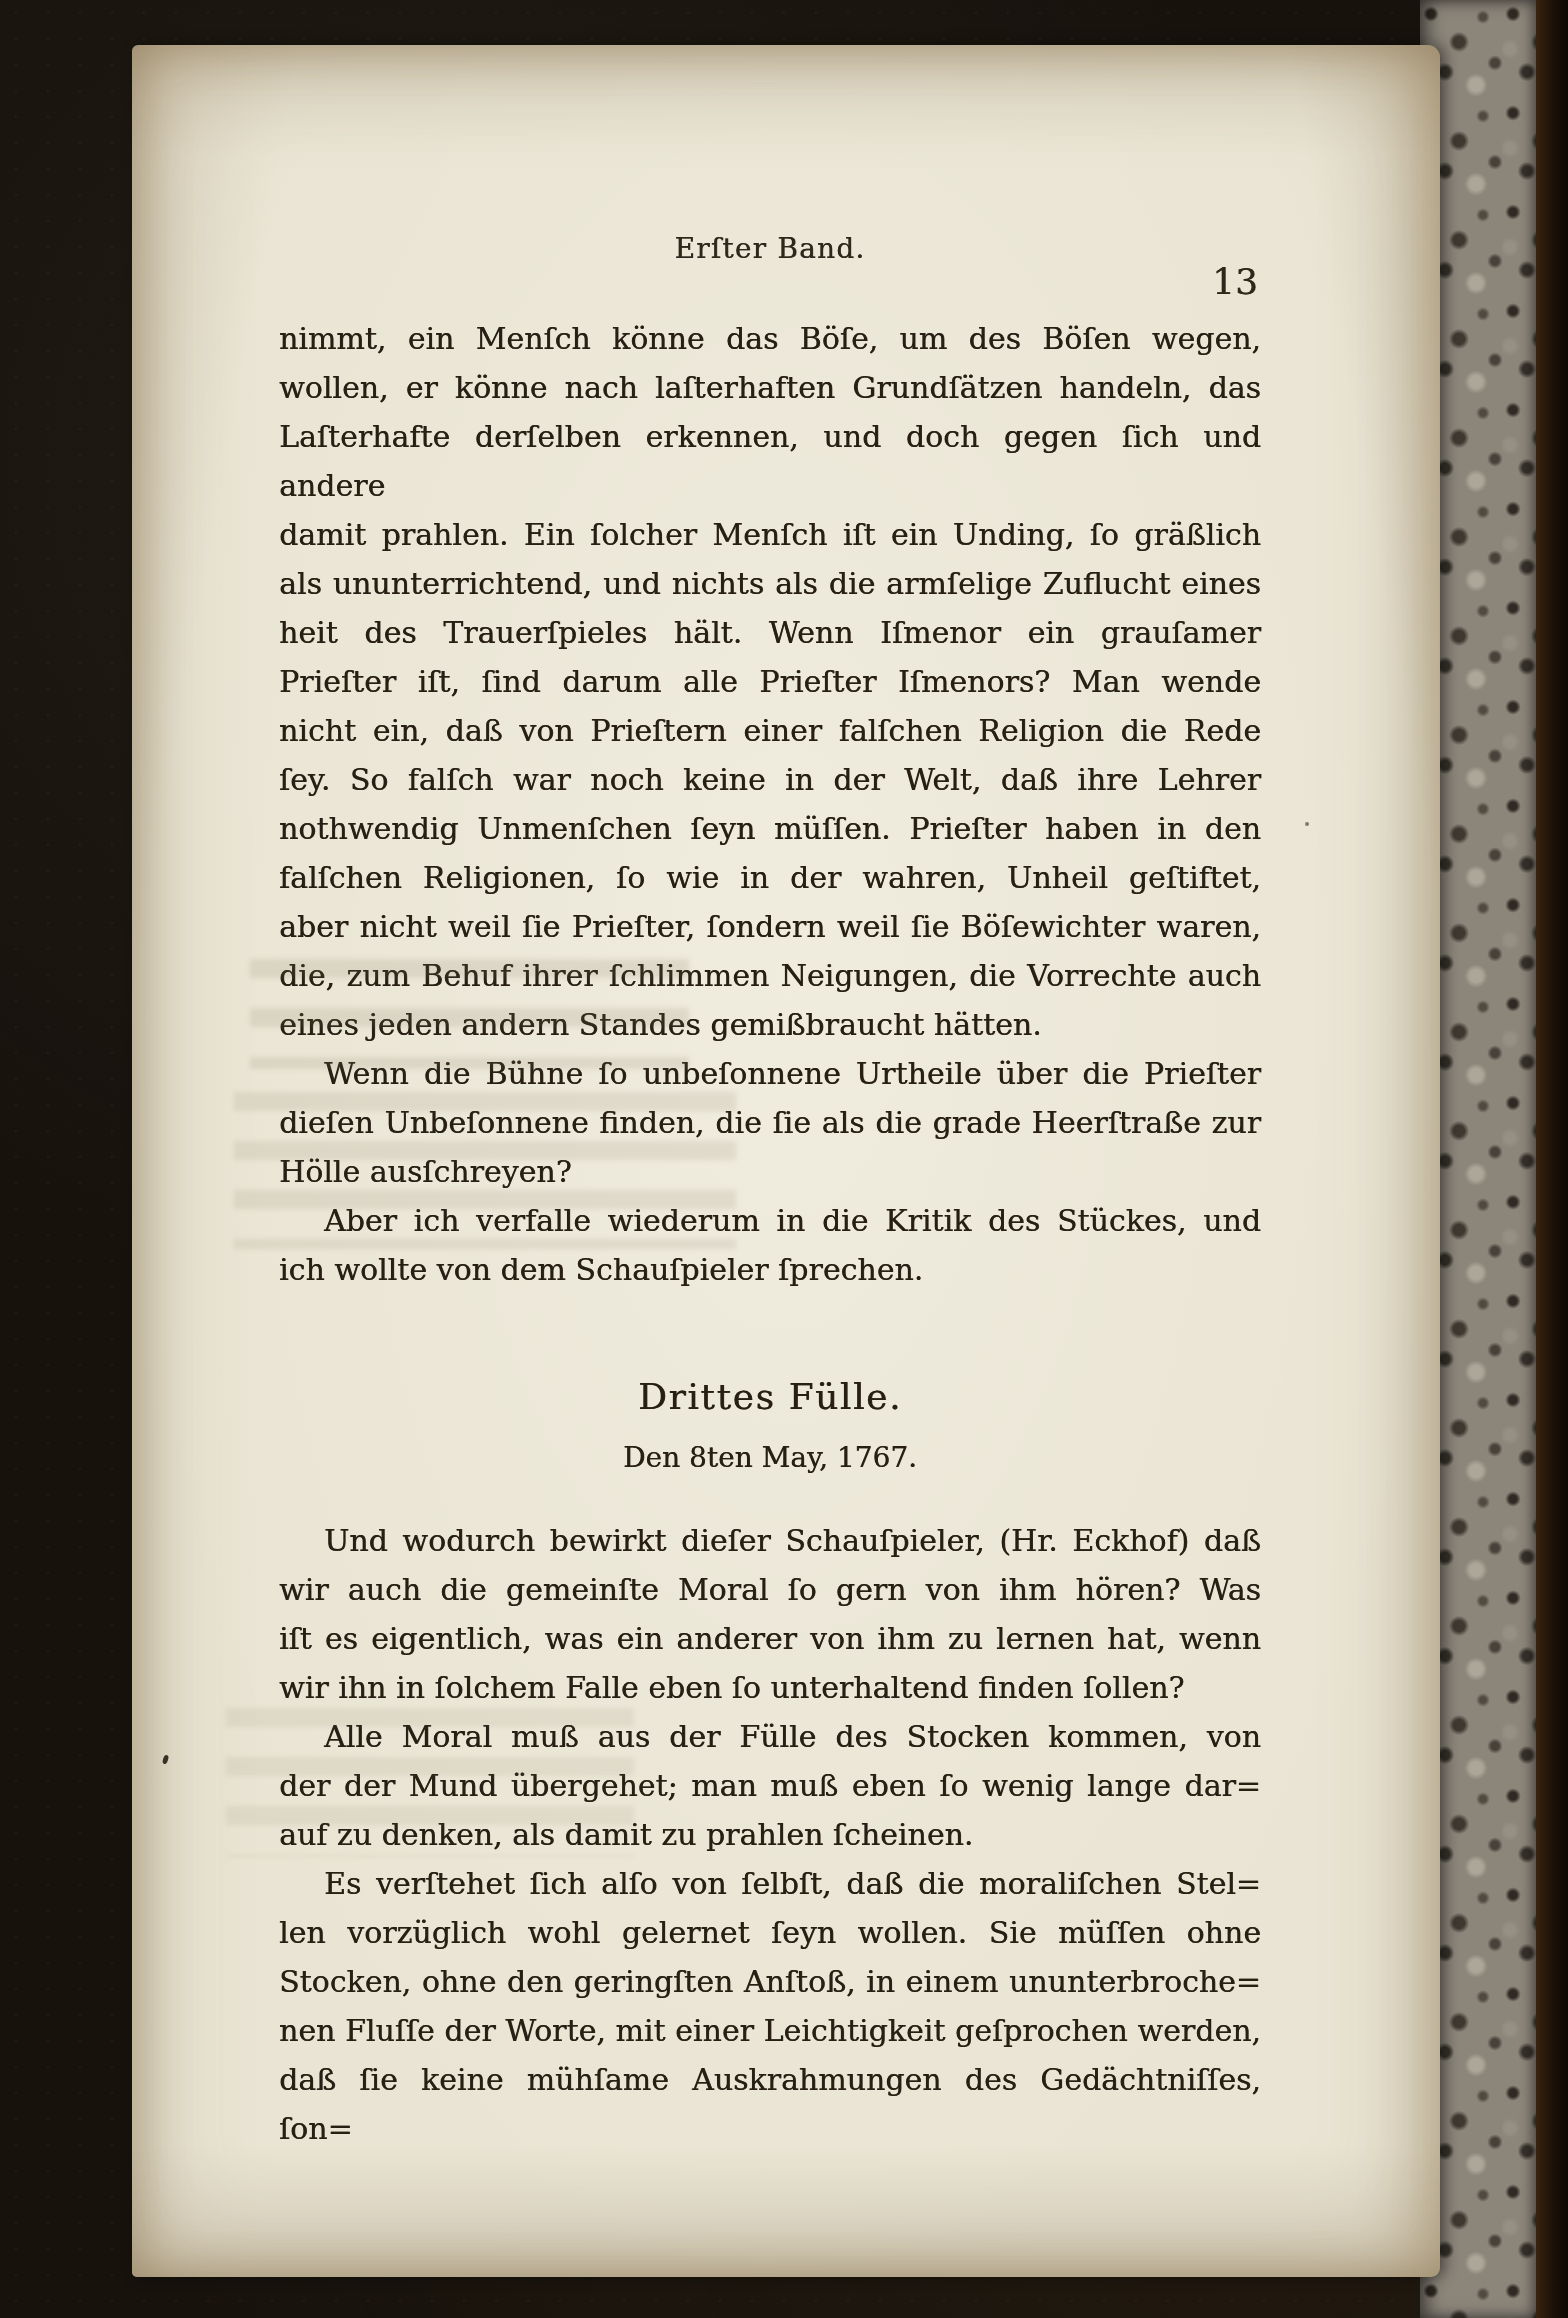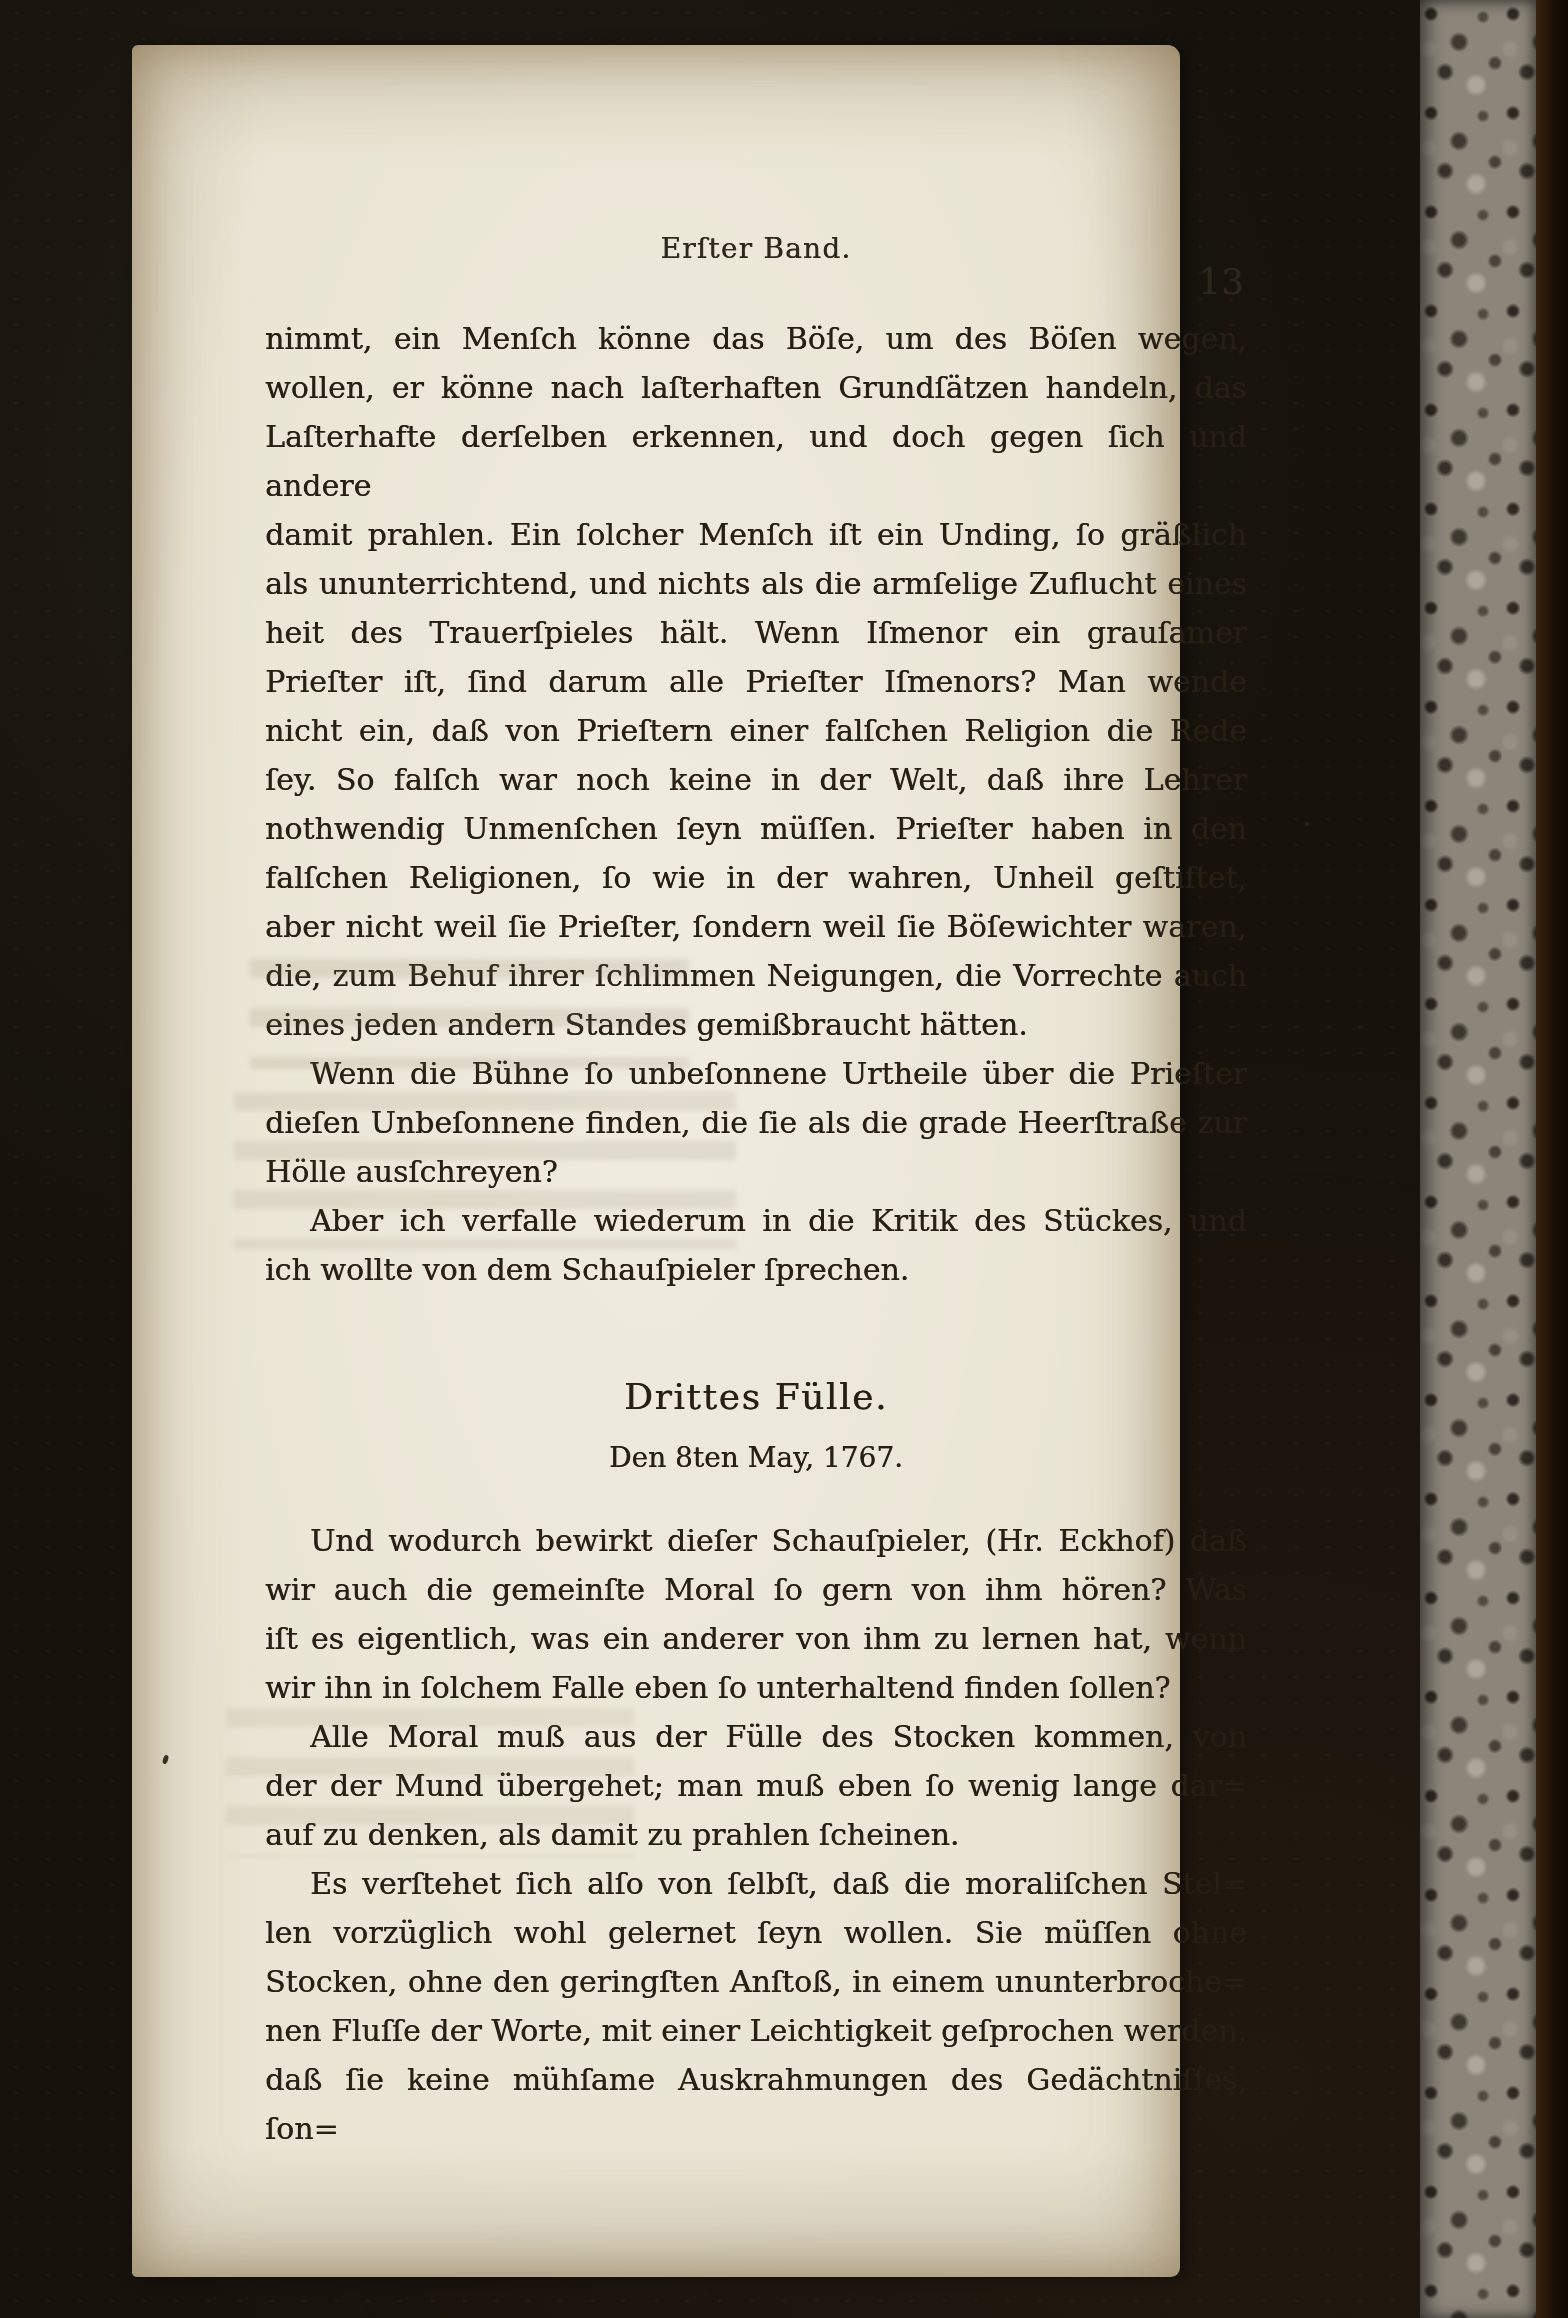--- a/index.html
+++ b/index.html
@@ -30,33 +30,34 @@
     box-shadow: inset 7.8px 0 17px rgba(0,0,0,0.50), inset -4.7px 0 11px rgba(0,0,0,0.35);
   }
   
   .spine-right {
     position:absolute; top:0; bottom:0; right:0; width:33px;
     background:linear-gradient(to right,#38230f,#1b1007 55%,#0c0602);
   }
 
   
   .page {
-    position:absolute; left:132px; top:45px; width:1048px; height:2232px;
+    position:absolute; left:132px; top:45px; width:1294px; height:2232px;
     background-color:#e9e4d3;
     background-image:
       linear-gradient(100deg, rgba(125,95,55,0.12), rgba(0,0,0,0) 10%),
       linear-gradient(260deg, rgba(115,88,50,0.16), rgba(0,0,0,0) 9%),
       linear-gradient(to bottom, rgba(120,95,55,0.10), rgba(0,0,0,0) 5%, rgba(0,0,0,0) 94%, rgba(115,90,55,0.14)),
       radial-gradient(ellipse at 50% 42%, rgba(255,255,248,0.30), rgba(0,0,0,0) 75%);
     box-shadow:
       inset 0 0 118px rgba(110,85,45,0.28),
       inset -23.5px 0 55px rgba(120,92,50,0.26),
       inset 15.7px 0 43px rgba(112,86,46,0.25),
       4.7px 0 14px rgba(0,0,0,0.45);
     border-radius:6.3px 12.6px 9.4px 4.7px;
+    padding-left:14px;
   }
 
   
   .smudge {
     position:absolute; pointer-events:none; filter:blur(2.4px);
   }
   .smudge-a { left:118px; top:914px; width:439px; height:110px; opacity:0.55;
     background:repeating-linear-gradient(to bottom, rgba(128,116,92,0.28) 0 19px, rgba(0,0,0,0) 19px 49px); }
   .smudge-b { left:102px; top:1047px; width:502px; height:157px; opacity:0.5;
     background:repeating-linear-gradient(to bottom, rgba(125,113,90,0.26) 0 19px, rgba(0,0,0,0) 19px 49px); }

